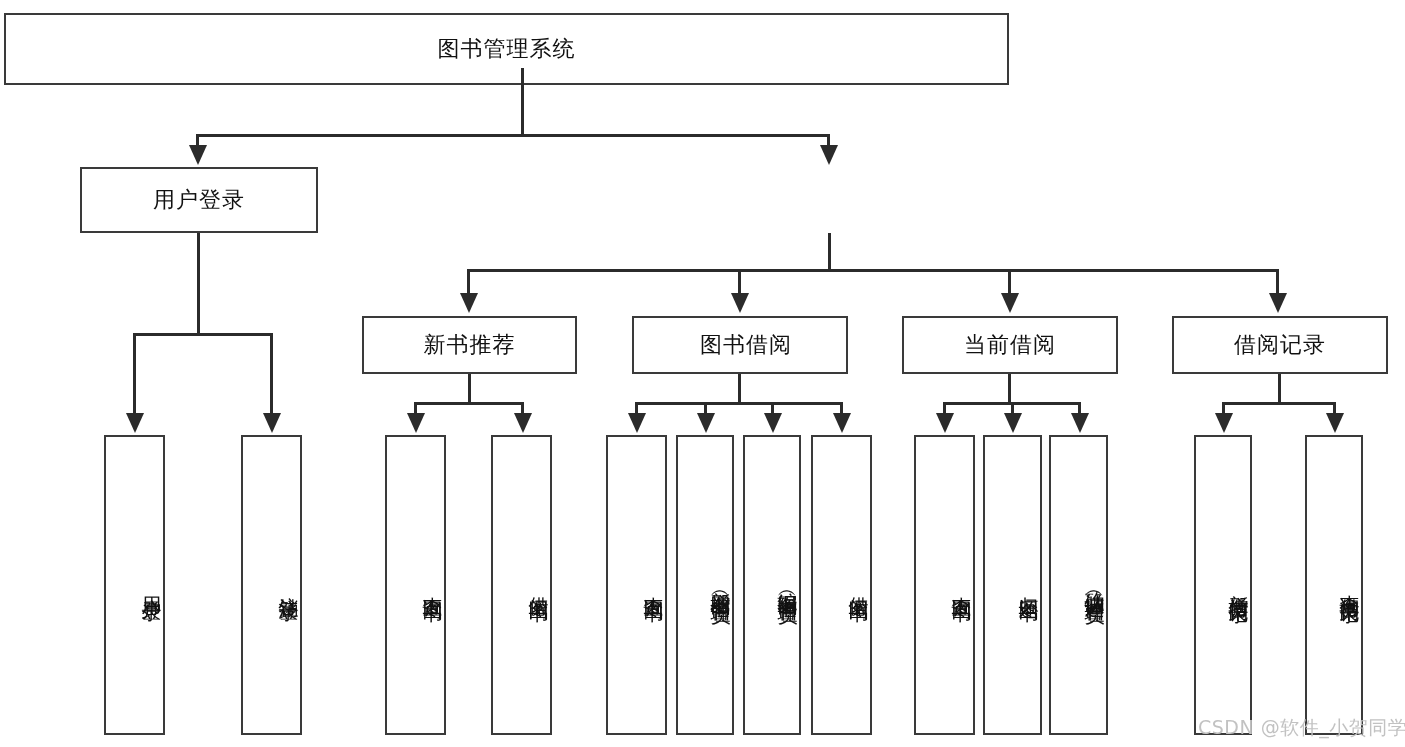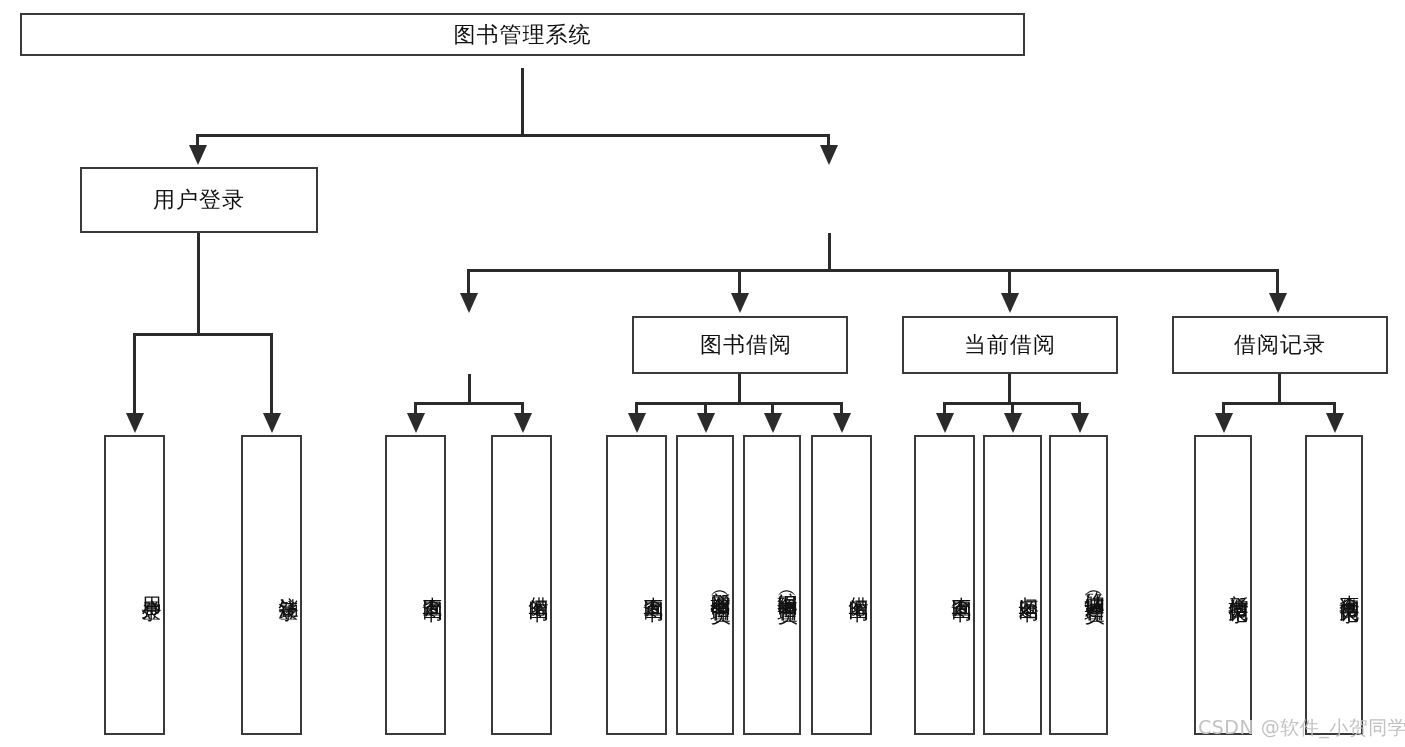--- a/index.html
+++ b/index.html
@@ -71,21 +71,21 @@
     letter-spacing:0.5px;
     pointer-events:none;
     margin-left:8px;
   }
 </style>
 </head>
 <body>
 
 <div id="canvas">
 
-  <div class="node h" style="left:20px;top:13px;width:1005px;height:43px;">
+  <div class="node h" style="left:4px;top:13px;width:1005px;height:72px;">
     <span class="lbl">图书管理系统</span>
   </div>
 
   <div class="ln v" style="left:521px;top:68px;width:3px;height:67px;"></div>
 
   <div class="ln h" style="left:196px;top:134px;width:633px;height:3px;"></div>
 
   <div class="ln v" style="left:196px;top:134px;width:3px;height:13px;"></div>
   <div class="arrow" style="left:189px;top:145px;"></div>
 
@@ -108,20 +108,23 @@
   <div class="ln h" style="left:467px;top:269px;width:812px;height:3px;"></div>
   <div class="ln v" style="left:467px;top:269px;width:3px;height:26px;"></div>
   <div class="arrow" style="left:460px;top:293px;"></div>
   <div class="ln v" style="left:738px;top:269px;width:3px;height:26px;"></div>
   <div class="arrow" style="left:731px;top:293px;"></div>
   <div class="ln v" style="left:1008px;top:269px;width:3px;height:26px;"></div>
   <div class="arrow" style="left:1001px;top:293px;"></div>
   <div class="ln v" style="left:1276px;top:269px;width:3px;height:26px;"></div>
   <div class="arrow" style="left:1269px;top:293px;"></div>
 
+  <div class="node h" style="left:362px;top:316px;width:215px;height:58px;">
+    <span class="lbl">新书推荐</span>
+  </div>
   <div class="node h" style="left:632px;top:316px;width:216px;height:58px;padding-left:12px;">
     <span class="lbl">图书借阅</span>
   </div>
   <div class="node h" style="left:1172px;top:316px;width:216px;height:58px;">
     <span class="lbl">借阅记录</span>
   </div>
   <div class="node h" style="left:902px;top:316px;width:216px;height:58px;">
     <span class="lbl">当前借阅</span>
   </div>
 

